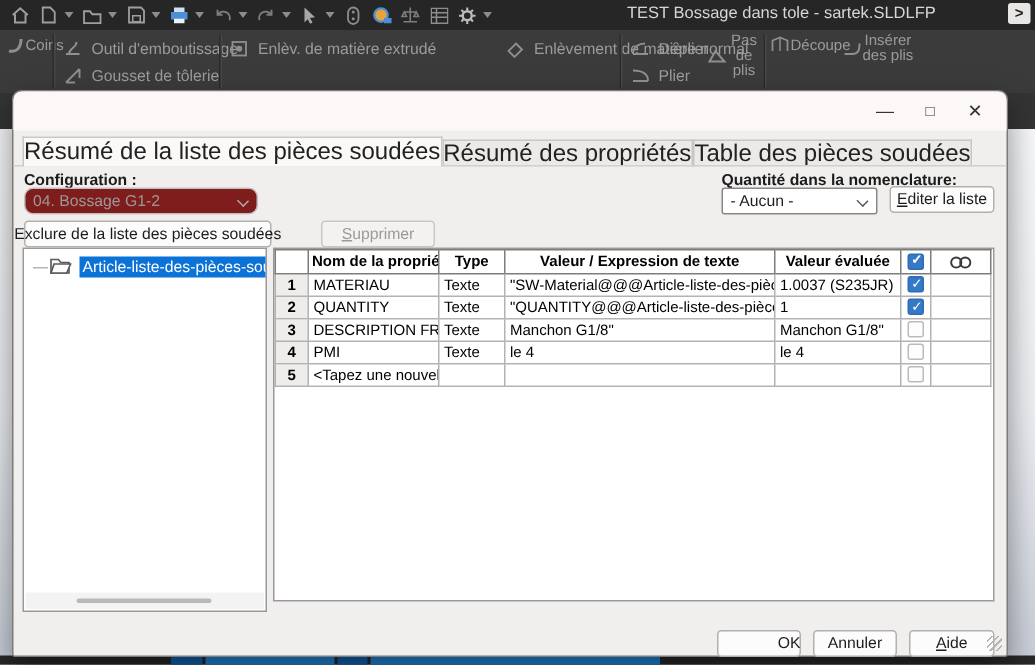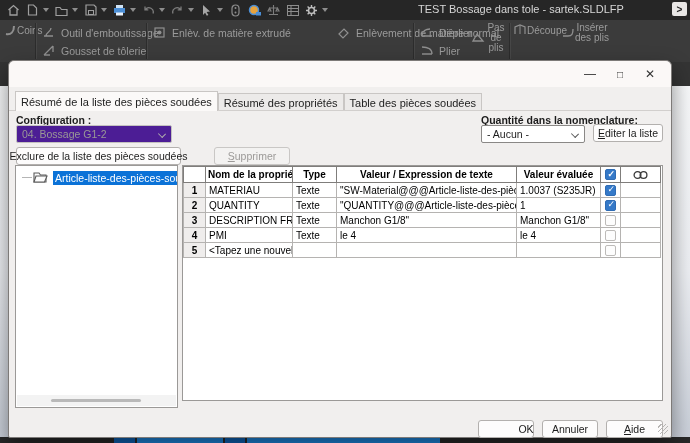--- a/index.html
+++ b/index.html
@@ -42,32 +42,32 @@
           box-shadow:0 10px 22px rgba(0,0,0,.45);}
   .dlg-titlebar{position:absolute;left:0;top:0;width:100%;height:26px;background:#fbf8f7;
                 border-radius:6px 6px 0 0;display:flex;align-items:center;}
   .dlg-title{font-size:11px;color:#191919;margin-left:14px;}
   .dlg-controls{position:absolute;right:6px;top:0;height:26px;display:flex;align-items:center;}
   .dlg-ctl{width:30px;height:22px;display:flex;align-items:center;justify-content:center;
            font-size:12px;color:#333;}
   .dlg-ctl.max{font-size:10px;}
 
   .tabs{position:absolute;left:6px;top:30px;height:20px;display:flex;align-items:flex-end;}
-  .tab{height:18px;padding:0 5px;font-size:11px;color:#222;background:#eceae9;
+  .tab{height:18px;padding:0 0;font-size:16px;color:#222;background:#eceae9;
        border:1px solid #c9c6c4;border-bottom:none;display:flex;align-items:center;white-space:nowrap;}
   .tab.active{height:20px;background:#fbf9f8;position:relative;z-index:2;}
   .tabline{position:absolute;left:0px;top:49px;width:662px;height:1px;background:#d2cfcd;}
 
   .lbl{position:absolute;font-size:10.5px;color:#1c1c1c;white-space:nowrap;}
 
   .combo{position:absolute;height:18px;background:#fff;border:1px solid #8a8886;border-radius:2px;
          font-size:10.5px;color:#1c1c1c;display:flex;align-items:center;padding:0 5px;}
   .combo .chev{position:absolute;right:6px;top:5px;width:6px;height:6px;
                border-right:1.3px solid #555;border-bottom:1.3px solid #555;transform:rotate(45deg) scale(1,.9);}
-  .combo.disabled{background:#4c1d95;color:#9a9896;border-color:#c3c1bf;}
+  .combo.disabled{background:#7f1d1d;color:#9a9896;border-color:#c3c1bf;border-radius:6px;}
   .combo.disabled .chev{border-color:#b0aeac;}
 
   .btn{position:absolute;height:18px;background:#fdfcfc;border:1px solid #b3b0ae;border-radius:3px;
        font-size:10.5px;color:#1c1c1c;display:flex;align-items:center;justify-content:center;white-space:nowrap;}
   .btn.disabled{color:#9c9a98;background:#f3f2f1;border-color:#c9c7c5;}
 
   
   .tree{position:absolute;left:6px;top:104px;width:163px;height:243px;background:#fff;
         border:1px solid #9b9997;}
   .tree-item{display:flex;align-items:center;margin:4px 0 0 6px;font-size:10.5px;white-space:nowrap;}

